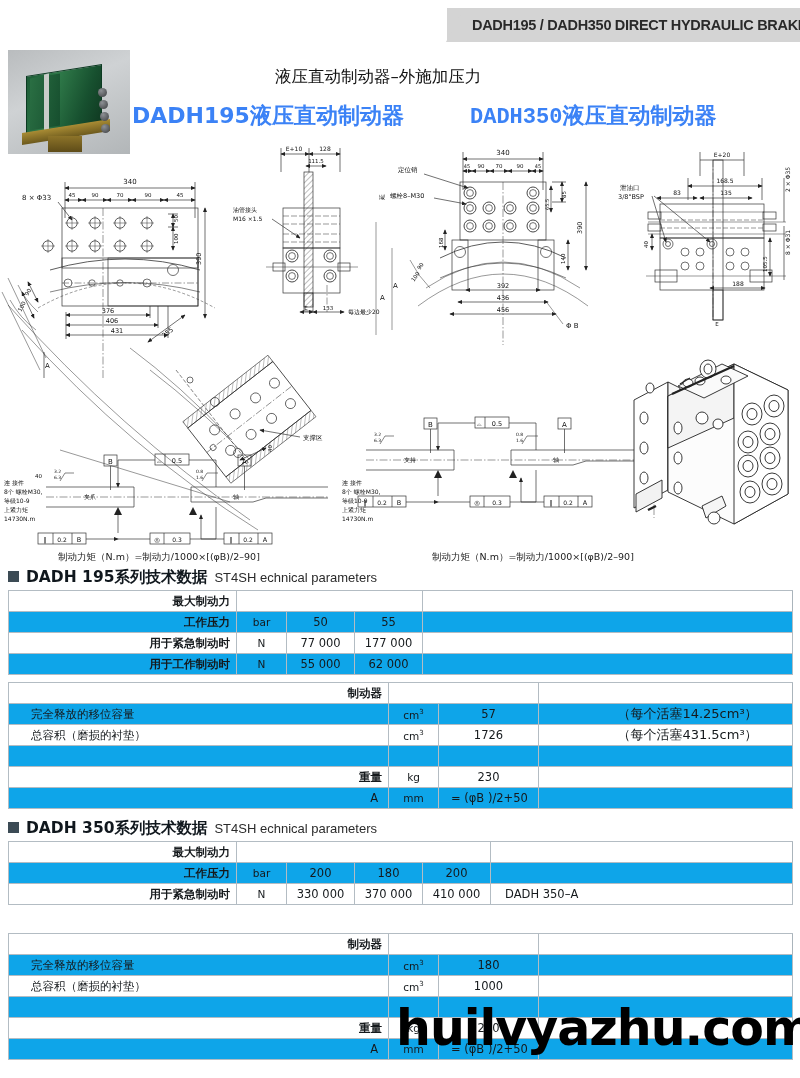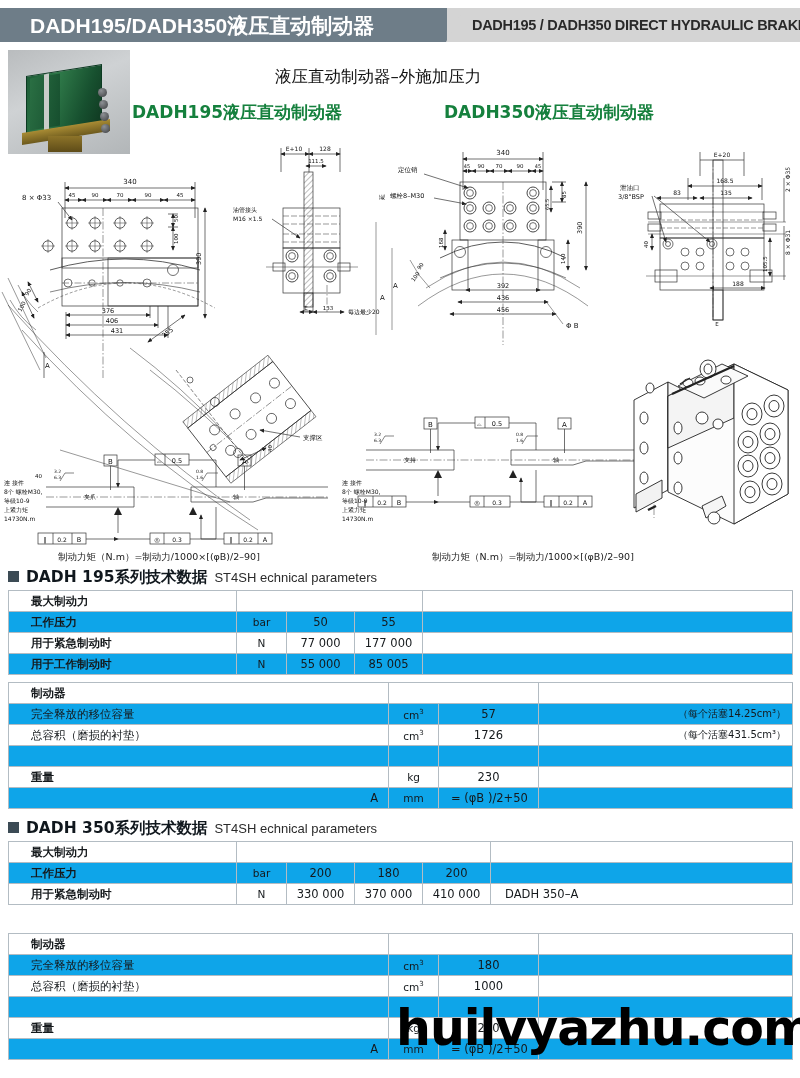--- a/index.html
+++ b/index.html
@@ -124,28 +124,28 @@
     left: 0; top: 66px;
     width: 756px;
     text-align: center;
     font-size: 16.5px;
     color: #111;
     font-family: "DejaVu Sans", sans-serif;
   }
   .model-title {
     position: absolute;
     top: 101px;
-    font-size: 17px;
+    font-size: 22px;
     font-weight: bold;
-    color: #15803d;
+    color: #3b82f6;
     font-family: "DejaVu Sans", sans-serif;
     white-space: nowrap;
   }
   .model-title.left  { left: 132px; }
-  .model-title.right { left: 444px; }
+  .model-title.right { left: 470px; font-family: Liberation Mono, monospace; }
 
   
   .drawings {
     position: absolute;
     left: 0; top: 130px;
     width: 800px; height: 415px;
   }
   .dwg-svg { display: block; }
 
   
@@ -200,32 +200,32 @@
     border: 1px solid #b3bcc3;
     font-size: 11.5px;
     height: 21px;
     padding: 0 6px;
     color: #15191c;
     font-family: "DejaVu Sans", sans-serif;
   }
   .tbl tr.band-a td { background: #0ea5e9; }
   .tbl tr.band-b td { background: #ffffff; }
   .tbl td.lbl {
-    text-align: left;
+    text-align: right;
     padding-left: 22px;
     font-weight: bold;
     font-size: 11.5px;
   }
   .tbl td.lbl-plain {
     text-align: left;
     padding-left: 22px;
   }
   .tbl td.ctr { text-align: center; }
   .tbl td.unit { text-align: center; font-size: 10.5px; }
-  .tbl td.note { text-align: right; padding-left: 50px; font-size: 10px; }
+  .tbl td.note { text-align: center; padding-left: 50px; font-size: 13px; }
   .tbl td.note-l { text-align: left; padding-left: 14px; font-size: 11.5px; }
   .tbl td.rt { text-align: right; padding-right: 10px; }
   .tbl td.plain { border-left: none; border-right: none; }
   sup { font-size: 7px; vertical-align: super; }
 
   
   .watermark {
     position: absolute;
     left: 396px; top: 1000px;
     font-size: 49px;
@@ -234,23 +234,20 @@
     font-family: "DejaVu Sans", sans-serif;
     letter-spacing: -1px;
     white-space: nowrap;
     z-index: 40;
   }
 </style>
 </head>
 <body>
 
 <div class="header-bar">
-  <div class="hdr-cn">
-    <div class="hdr-cn-text">DADH195/DADH350液压直动制动器</div>
-  </div>
   <div class="hdr-en">
     <div class="hdr-en-text">DADH195 / DADH350 DIRECT HYDRAULIC BRAKE</div>
   </div>
 </div>
 
 <div class="product-photo">
   <div class="pp-body"></div>
   <div class="pp-body2"></div>
   <div class="pp-slot"></div>
   <div class="pp-base"></div>
@@ -855,21 +852,21 @@
       <td class="lbl">用于紧急制动时</td>
       <td class="unit">N</td>
       <td class="ctr">77 000</td>
       <td class="ctr">177 000</td>
       <td class="note-l"></td>
     </tr>
     <tr class="band-a">
       <td class="lbl">用于工作制动时</td>
       <td class="unit">N</td>
       <td class="ctr">55 000</td>
-      <td class="ctr">85 005</td>
+      <td class="ctr">62 000</td>
       <td class="note-l"></td>
     </tr>
   </tbody>
 </table>
 
 <table class="tbl" style="top:682px;">
   <colgroup>
     <col style="width:380px">
       <col style="width:50px">
       <col style="width:100px">

